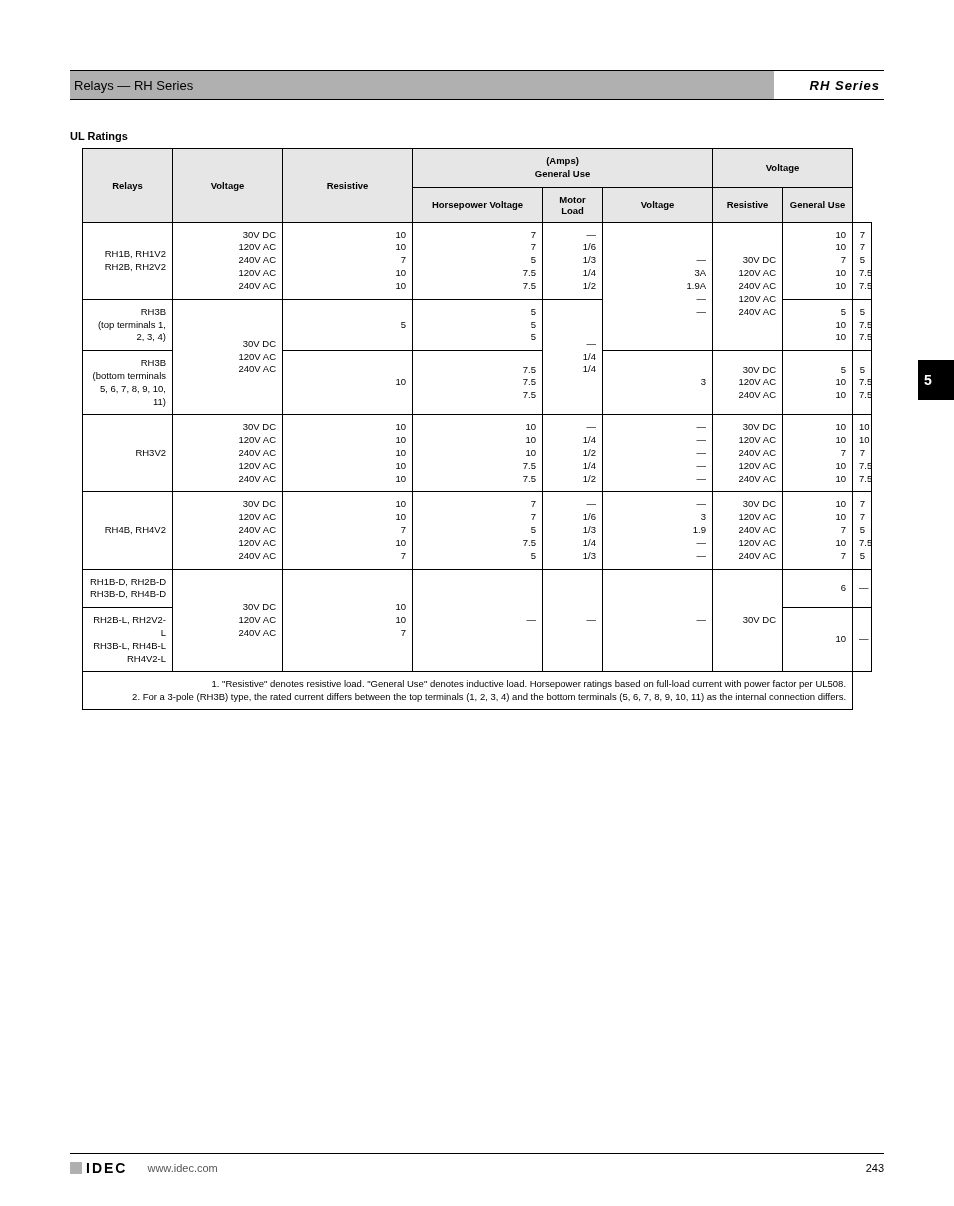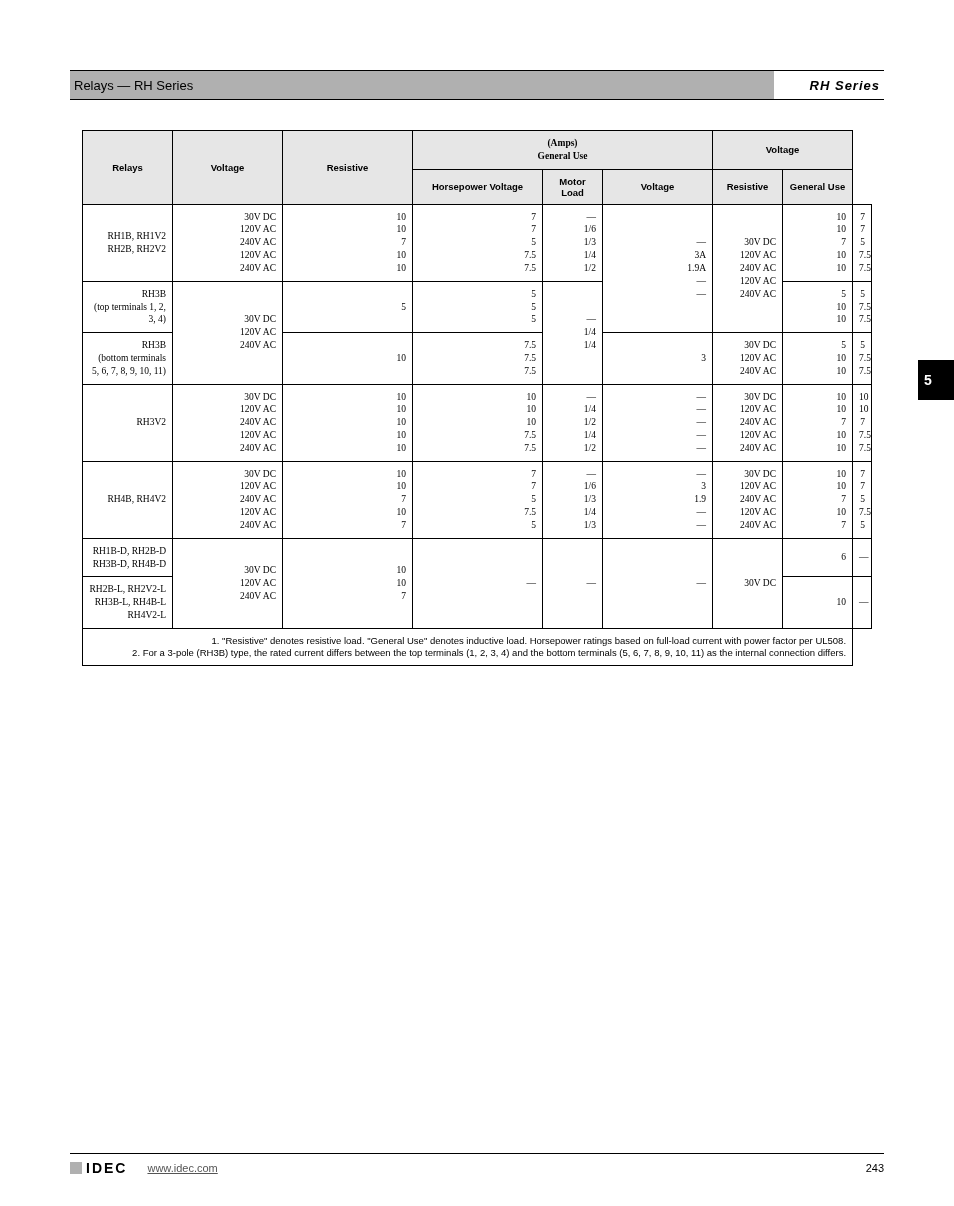--- a/index.html
+++ b/index.html
@@ -8,49 +8,50 @@
   .header-bar { height: 30px; display: flex; align-items: center; border-top: 1px solid #000; border-bottom: 1px solid #000; margin-bottom: 30px; }
   .header-grey { background: #b0b0b0; height: 100%; flex: 1; display: flex; align-items: center; padding-left: 4px; font-weight: normal; font-size: 13px; }
   .header-right { width: 110px; text-align: right; padding-right: 4px; font-weight: bold; font-style: italic; font-size: 13px; letter-spacing: 1px; }
   .side-tab { position: absolute; right: 0; top: 360px; width: 36px; height: 40px; background: #000; color: #fff; display: flex; align-items: center; justify-content: flex-start; padding-left:6px; font-size: 14px; font-weight: bold; }
   .section-title { font-size: 11px; font-weight: bold; margin-bottom: 6px; }
 
   table.spec { border-collapse: collapse; width: 790px; margin: 0 auto; table-layout: fixed; }
   table.spec th, table.spec td { border: 1px solid #000; padding: 6px 6px; font-size: 9.5px; vertical-align: middle; }
   table.spec th { background: #e6e6e6; font-weight: bold; text-align: center; }
   table.spec td { text-align: right; }
-  .lh { line-height: 1.35; font-family: Liberation Serif, serif; }
+  .lh { line-height: 1.35; }
 
   .col0 { width: 90px; }
   .col1 { width: 110px; }
   .col2 { width: 130px; }
   .col3 { width: 130px; }
   .col4 { width: 60px; }
   .col5 { width: 110px; }
   .col6 { width: 70px; }
   .col7 { width: 70px; }
 
   .small-note { font-size: 9px; line-height: 1.3; text-align: left; padding: 6px 8px; }
 
   .footer { position: absolute; left: 0; right: 0; bottom: 30px; padding: 0 70px; }
   .footer-line { border-top: 1px solid #000; display: flex; align-items: center; padding-top: 6px; font-size: 11px; text-align: right; }
   .logo-sq { width: 12px; height: 12px; background: #b0b0b0; margin-right: 4px; }
   .logo-txt { font-weight: 900; letter-spacing: 2px; font-size: 14px; }
-  .footer-mid { margin-left: 20px; color: #555; text-decoration: underline; }
+  .footer-mid { margin-left: 20px; color: #555; }
   .footer-right { margin-left: auto; font-weight: normal; }
 </style>
 </head>
 <body>
 
 <div class="page">
   <div class="header-bar">
     <div class="header-grey"><span>Relays</span>&nbsp;—&nbsp;<span>RH Series</span></div>
     <div class="header-right">RH Series</div>
   </div>
 
+  <div class="section-title">UL Ratings</div>
 
   <table class="spec">
     <colgroup>
       <col class="col0">
         <col class="col1">
         <col class="col2">
         <col class="col3">
         <col class="col4">
         <col class="col5">
         <col class="col6">

